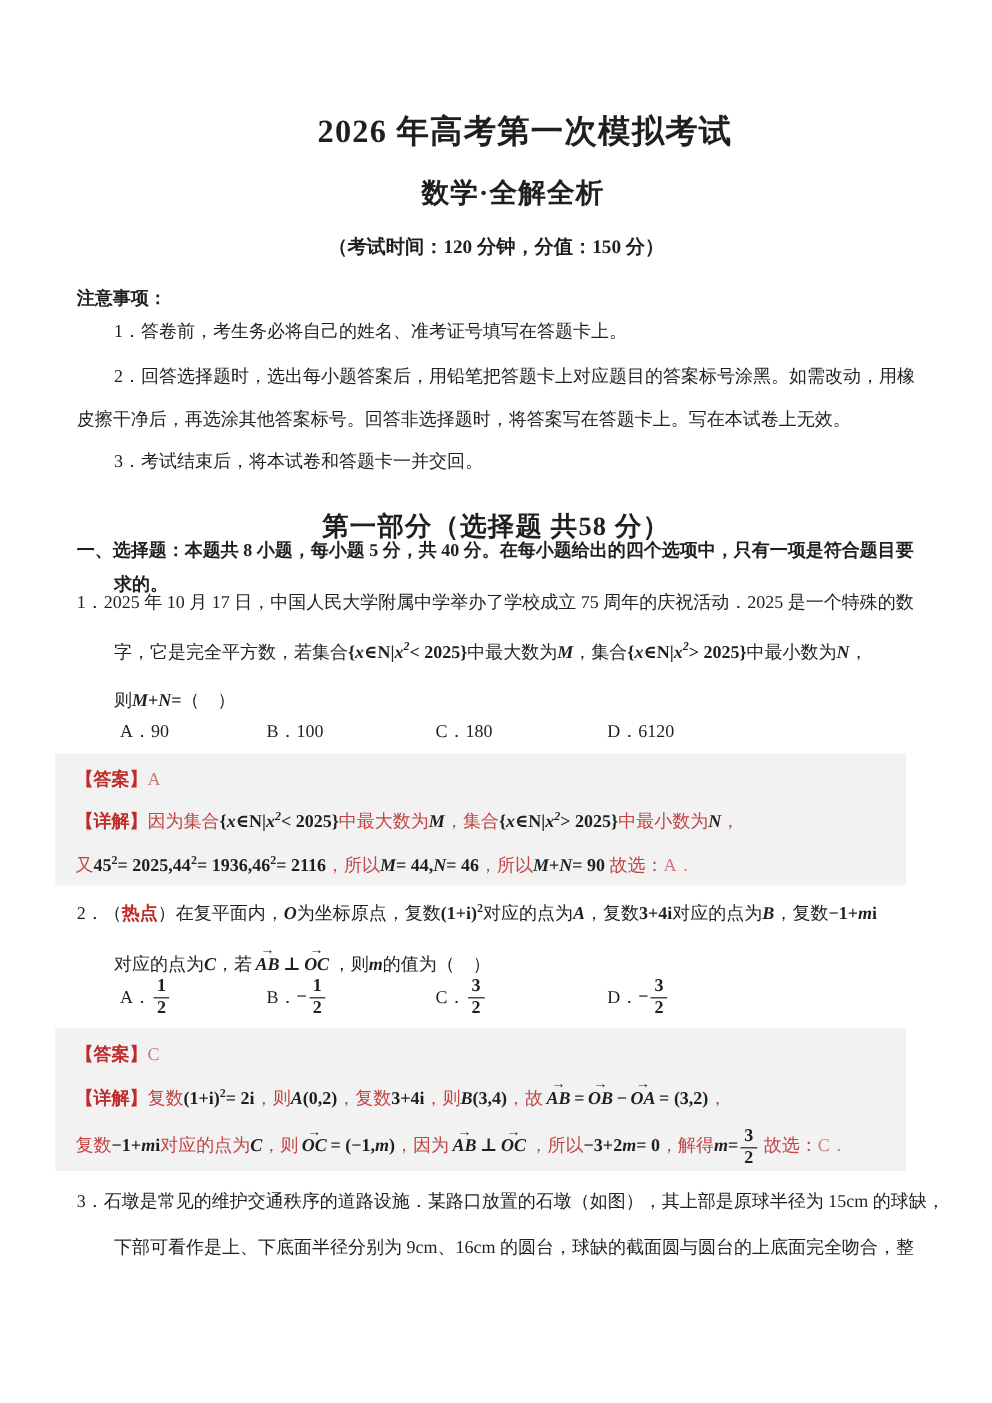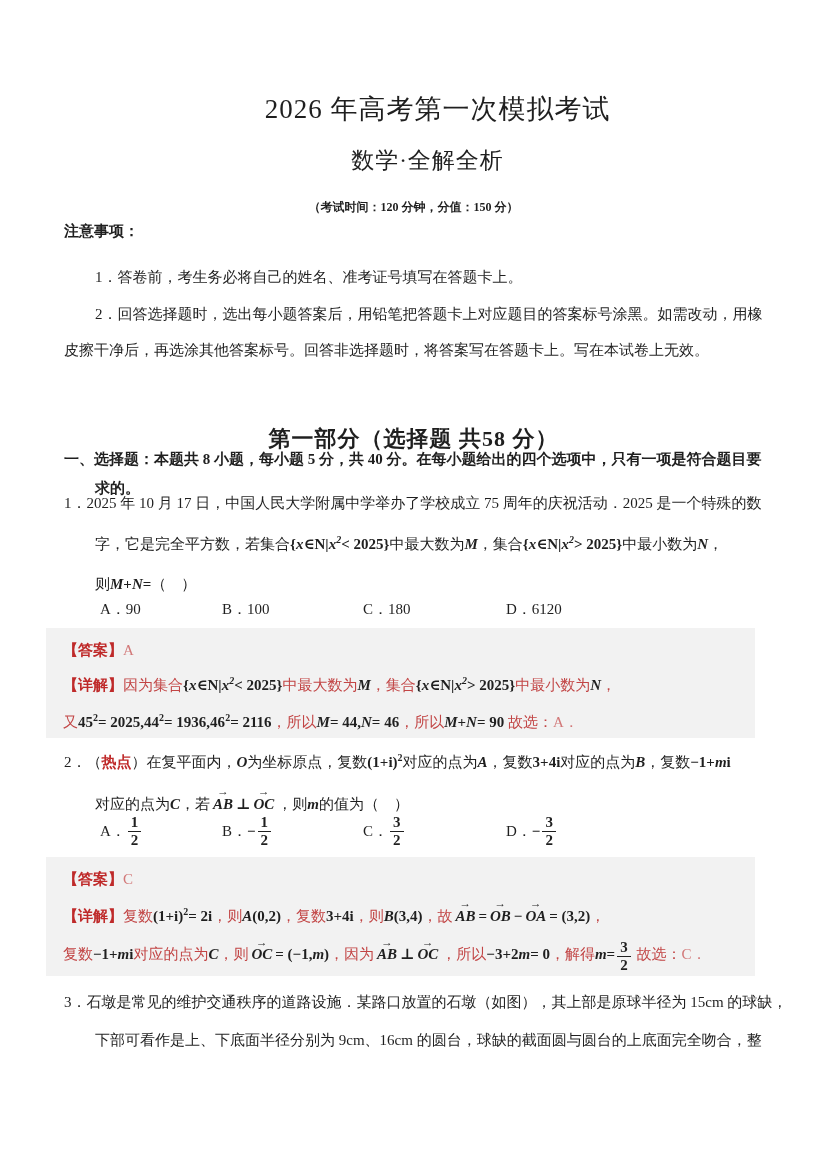--- a/index.html
+++ b/index.html
@@ -15,23 +15,23 @@
     position:relative;
     width:827px;height:1169px;
     background:#ffffff;
     font-family:"Liberation Serif","DejaVu Serif",serif;
     font-size:15px;
     color:var(--ink);
     overflow:hidden;
   }
   .line{position:absolute;white-space:nowrap;line-height:26px;}
   .center{left:0;width:827px;text-align:center;}
-  .t-title{font-size:27px;font-weight:normal;letter-spacing:1px;padding-left:48px;}
-  .t-sub{font-size:23px;font-weight:normal;letter-spacing:1px;padding-left:28px;}
-  .t-info{font-size:12px;font-weight:bold;}
+  .t-title{font-size:27px;font-weight:bold;letter-spacing:1px;padding-left:48px;}
+  .t-sub{font-size:23px;font-weight:bold;letter-spacing:1px;padding-left:28px;}
+  .t-info{font-size:16px;font-weight:bold;}
   .t-part{font-size:22px;font-weight:bold;letter-spacing:1px;}
   .bold{font-weight:bold;}
   .flush{left:64px;}
   .ind{left:95px;}
   .ansblock{position:absolute;left:46px;width:709px;background:var(--block-bg);}
   .ansblock .line{left:17px;}
   
   .t-r{color:var(--red-text);}
   .t-rb{color:var(--red-tag);font-weight:bold;text-align:right;}
   .t-ra{color:var(--red-ans);}
@@ -51,24 +51,25 @@
 </style>
 </head>
 <body>
 
 <div class="page">
 
   <div class="line center t-title" style="top:96px;">2026 年高考第一次模拟考试</div>
   <div class="line center t-sub" style="top:148px;">数学·全解全析</div>
   <div class="line center t-info" style="top:194px;">（考试时间：120 分钟，分值：150 分）</div>
 
-  <div class="line flush bold" style="top:218px;">注意事项：</div>
+  <div class="line flush bold" style="top:236px;">注意事项：</div>
   <div class="line ind" style="top:264px;">1．答卷前，考生务必将自己的姓名、准考证号填写在答题卡上。</div>
   <div class="line ind" style="top:301px;">2．回答选择题时，选出每小题答案后，用铅笔把答题卡上对应题目的答案标号涂黑。如需改动，用橡</div>
   <div class="line flush" style="top:337px;">皮擦干净后，再选涂其他答案标号。回答非选择题时，将答案写在答题卡上。写在本试卷上无效。</div>
+  <div class="line ind" style="top:372px;">3．考试结束后，将本试卷和答题卡一并交回。</div>
 
   <div class="line center t-part" style="top:426px;">第一部分（选择题 共58 分）</div>
   <div class="line flush bold" style="top:446px;">一、选择题：本题共 8 小题，每小题 5 分，共 40 分。在每小题给出的四个选项中，只有一项是符合题目要</div>
   <div class="line ind bold" style="top:475px;">求的。</div>
 
   <div class="line flush" style="top:490px;">1．2025 年 10 月 17 日，中国人民大学附属中学举办了学校成立 75 周年的庆祝活动．2025 是一个特殊的数</div>
   <div class="line ind" style="top:531px;"><span>字，它是完全平方数，若集合</span><span class="t-m">{</span><span class="t-mi">x</span><span class="t-m">∈N</span><span class="t-m">|</span><span class="t-mi">x<sup>2</sup></span><span class="t-m">&lt; 2025}</span><span>中最大数为</span><span class="t-mi">M</span><span>，集合</span><span class="t-m">{</span><span class="t-mi">x</span><span class="t-m">∈N</span><span class="t-m">|</span><span class="t-mi">x<sup>2</sup></span><span class="t-m">&gt; 2025}</span><span>中最小数为</span><span class="t-mi">N</span><span>，</span></div>
   <div class="line ind" style="top:571px;"><span>则</span><span class="t-mi">M</span><span class="t-m">+</span><span class="t-mi">N</span><span class="t-m">=</span><span>（　）</span></div>
   <div class="optrow" style="top:600px;">
     <span class="opt opt1">A．90</span>

